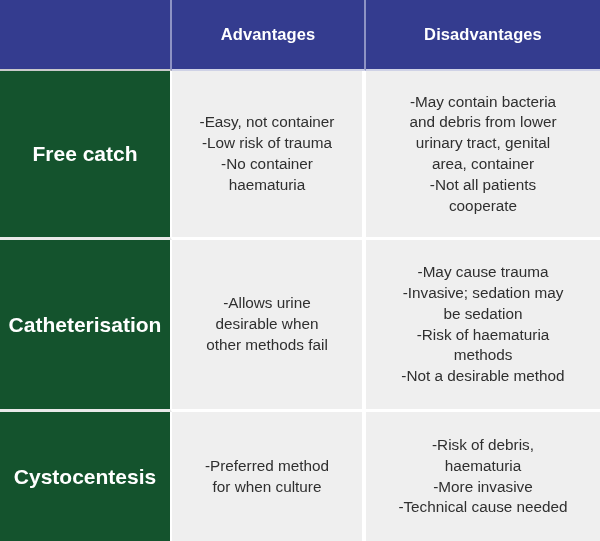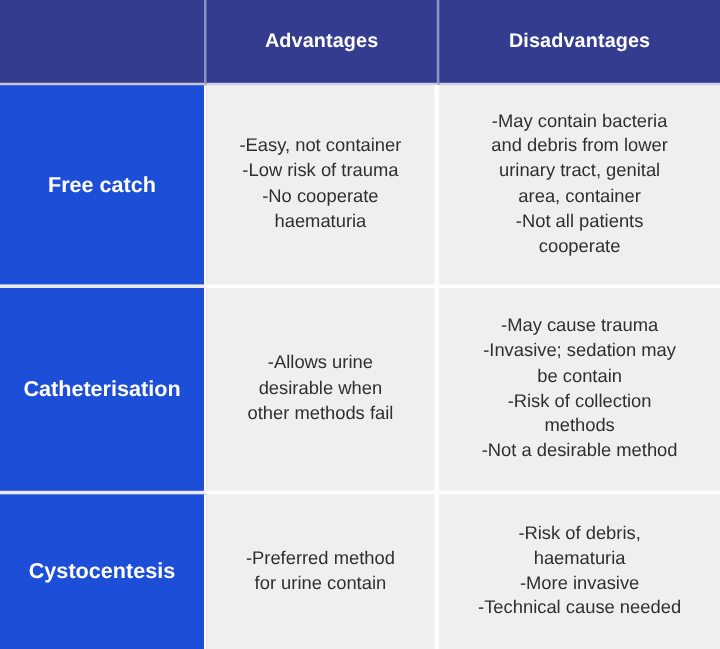--- a/index.html
+++ b/index.html
@@ -54,23 +54,23 @@
   }
   .th-cell.th-corner {
     border-bottom: 2px solid #c9c9cb;
   }
   .th-cell.th-last {
     border-right: none;
   }
 
   
   .method-cell {
-    background: #1d4ed8;
+    background: #14532d;
     color: #ffffff;
-    font-size: 18px;
+    font-size: 21px;
     font-weight: bold;
     text-align: center;
     vertical-align: middle;
     padding: 0 6px;
     border-right: 2px solid #ffffff;
     border-bottom: 3px solid #e9e9e9;
   }
 
   .content-cell {
     background: #EFEFEF;
@@ -112,21 +112,21 @@
         <th class="th-cell th-last">Disadvantages</th>
       </tr>
     </thead>
     <tbody>
       <tr style="height:169px;">
         <td class="method-cell">Free catch</td>
         <td class="content-cell">
           <span class="cell-lines">
               <span class="line">-Easy, not container</span>
               <span class="line">-Low risk of trauma</span>
-              <span class="line">-No cooperate</span>
+              <span class="line">-No container</span>
               <span class="line">haematuria</span>
             </span>
         </td>
         <td class="content-cell cell-last">
           <span class="cell-lines">
               <span class="line">-May contain bacteria</span>
               <span class="line">and debris from lower</span>
               <span class="line">urinary tract, genital</span>
               <span class="line">area, container</span>
               <span class="line">-Not all patients</span>
@@ -140,33 +140,33 @@
           <span class="cell-lines">
               <span class="line">-Allows urine</span>
               <span class="line">desirable when</span>
               <span class="line">other methods fail</span>
             </span>
         </td>
         <td class="content-cell cell-last">
           <span class="cell-lines">
               <span class="line">-May cause trauma</span>
               <span class="line">-Invasive; sedation may</span>
-              <span class="line">be contain</span>
-              <span class="line">-Risk of collection</span>
+              <span class="line">be sedation</span>
+              <span class="line">-Risk of haematuria</span>
               <span class="line">methods</span>
               <span class="line">-Not a desirable method</span>
             </span>
         </td>
       </tr>
       <tr class="row-last" style="height:129px;">
         <td class="method-cell">Cystocentesis</td>
         <td class="content-cell">
           <span class="cell-lines">
               <span class="line">-Preferred method</span>
-              <span class="line">for urine contain</span>
+              <span class="line">for when culture</span>
             </span>
         </td>
         <td class="content-cell cell-last">
           <span class="cell-lines">
               <span class="line">-Risk of debris,</span>
               <span class="line">haematuria</span>
               <span class="line">-More invasive</span>
               <span class="line">-Technical cause needed</span>
             </span>
         </td>

